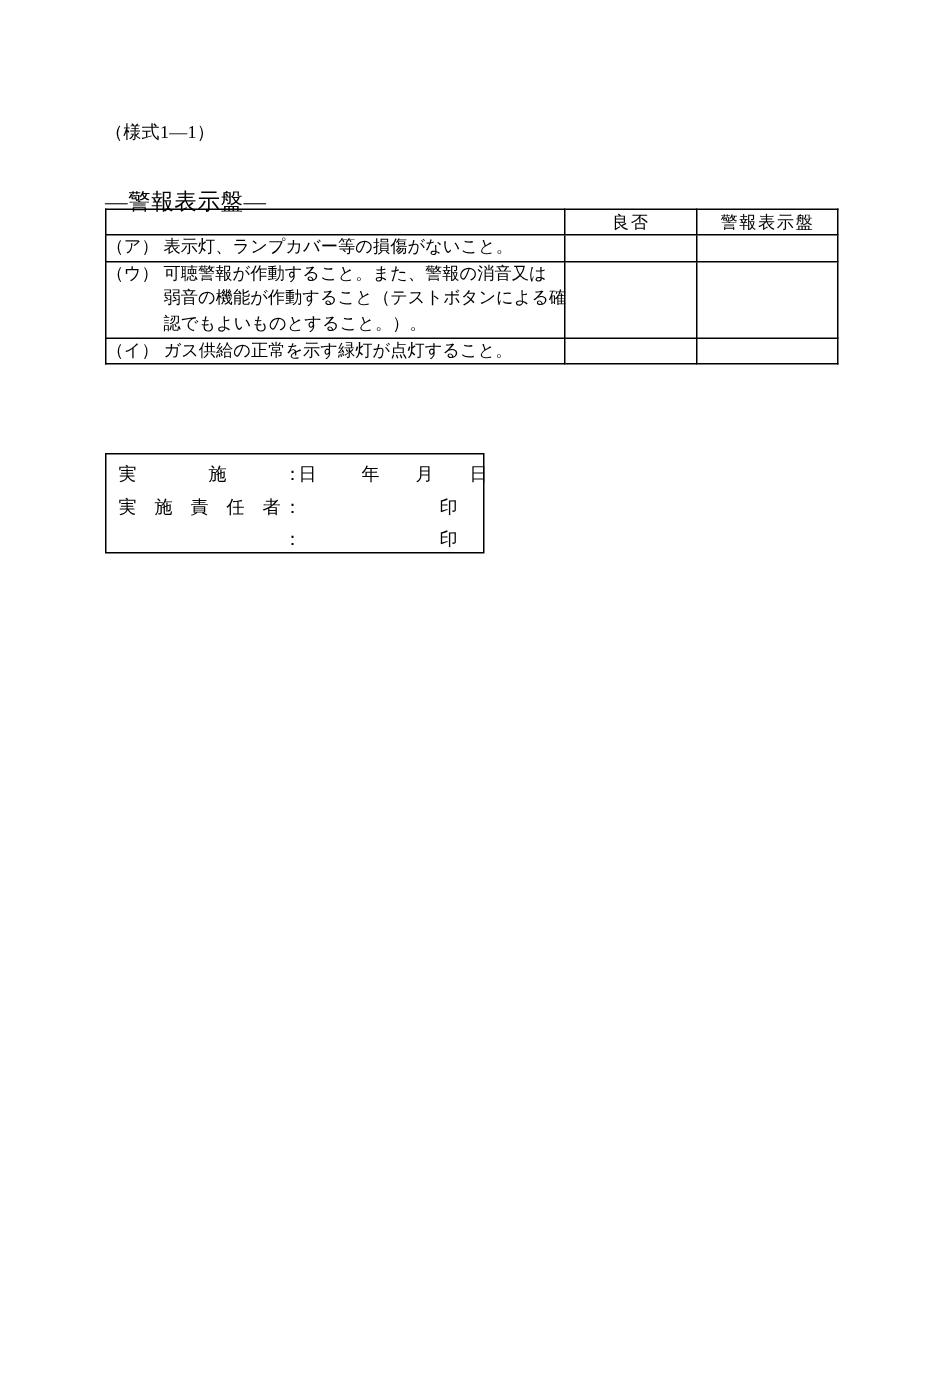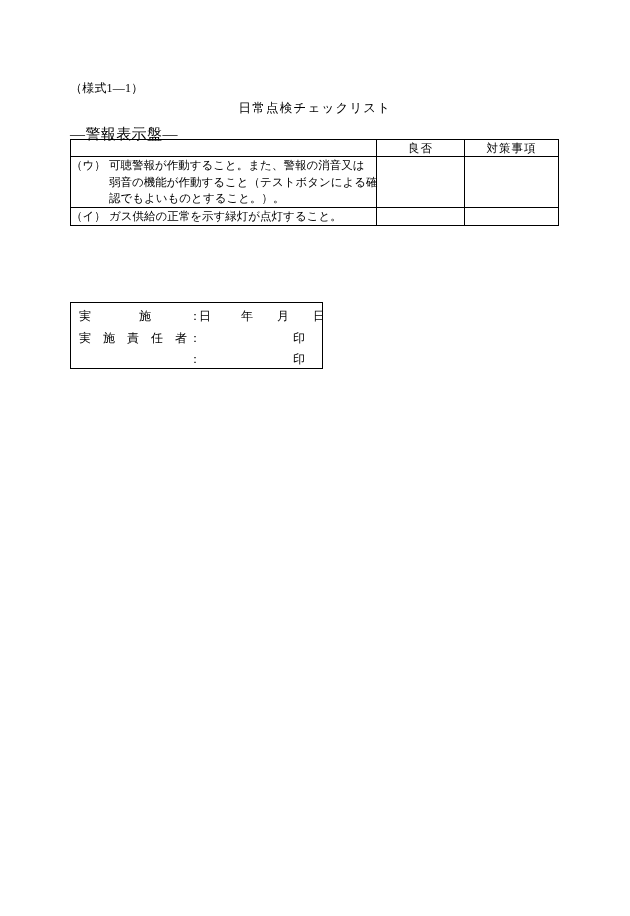--- a/index.html
+++ b/index.html
@@ -128,37 +128,43 @@
     left: 222px;
   }
 </style>
 </head>
 <body>
 
 <div class="page">
 
   <div class="form-code">（様式1―1）</div>
 
-  <div class="doc-title">日常点検チェックリスト</div>
 
   <div class="section-label">―警報表示盤―</div>
 
   <table class="check-table">
     <colgroup>
       <col class="c-item">
       <col class="c-result">
       <col class="c-action">
     </colgroup>
     <tbody>
       <tr class="head-row">
         <td class="head-blank"></td>
         <td>良否</td>
-        <td>対策事項</td>
-      </tr>
-
+        <td>警報表示盤</td>
+      </tr>
+
+      <tr>
+        <td class="item-cell">
+          <div class="item-line"><span class="item-marker">（ア）</span><span>表示灯、ランプカバー等の損傷がないこと。</span></div>
+        </td>
+        <td class="blank-cell"></td>
+        <td class="blank-cell"></td>
+      </tr>
 
       <tr>
         <td class="item-cell">
           <div class="item-line"><span class="item-marker">（ウ）</span><span>可聴警報が作動すること。また、警報の消音又は</span></div>
           <div class="item-line"><span class="item-indent"></span><span>弱音の機能が作動すること（テストボタンによる確</span></div>
           <div class="item-line"><span class="item-indent"></span><span>認でもよいものとすること。）。</span></div>
         </td>
         <td class="blank-cell"></td>
         <td class="blank-cell"></td>
       </tr>

